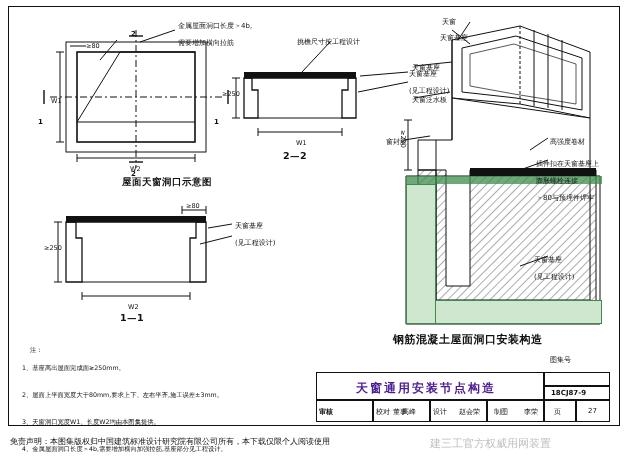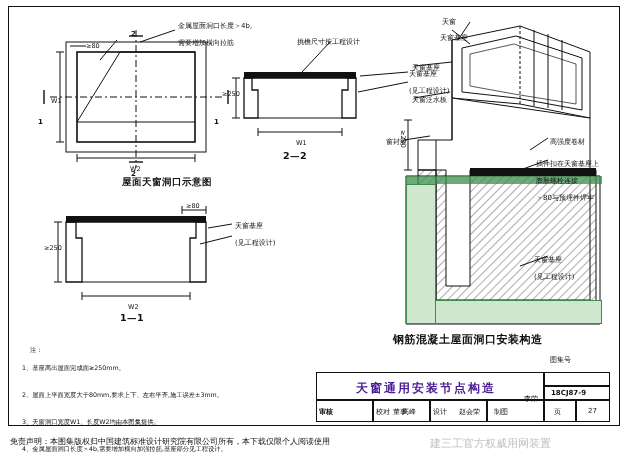--- a/index.html
+++ b/index.html
@@ -228,18 +228,18 @@
   <div class="tbtxt" style="left:554px;top:407px;">页</div>
   <div class="tbtxt" style="left:588px;top:407px;">27</div>
 
   <div class="tbtxt" style="left:319px;top:407px;font-weight:bold;">审核</div>
   <div class="tbtxt" style="left:345px;top:407px;margin-left:48px;">董事</div>
   <div class="tbtxt" style="left:376px;top:407px;">校对</div>
   <div class="tbtxt" style="left:402px;top:407px;">高峰</div>
   <div class="tbtxt" style="left:433px;top:407px;">设计</div>
   <div class="tbtxt" style="left:459px;top:407px;">赵会荣</div>
   <div class="tbtxt" style="left:462px;top:407px;margin-left:32px;">制图</div>
-  <div class="tbtxt" style="left:516px;top:394px;padding-left:8px;">李荣</div>
+  <div class="tbtxt" style="left:516px;top:407px;padding-left:8px;">李荣</div>
 
   <div class="foot" style="left:10px;top:436px;">免责声明：本图集版权归中国建筑标准设计研究院有限公司所有，本下载仅限个人阅读使用</div>
   <div class="wm" style="left:430px;top:436px;">建三工官方权威用网装置</div>
 
 </div>
 
 </body></html>

